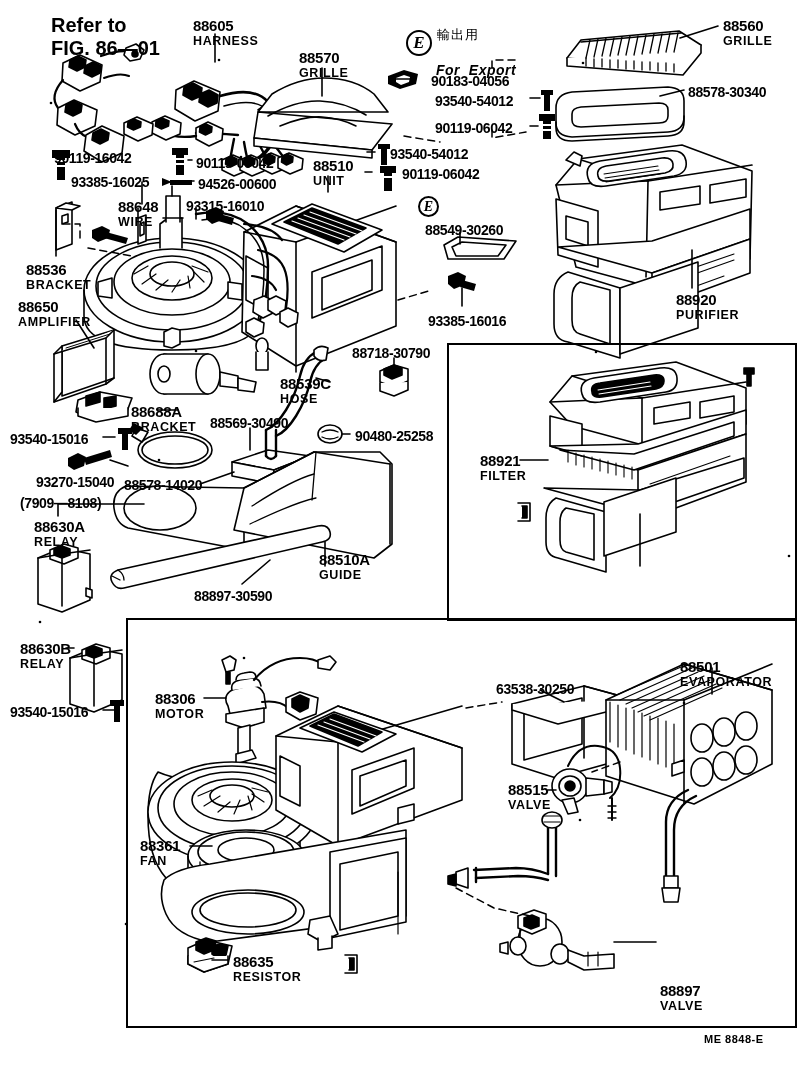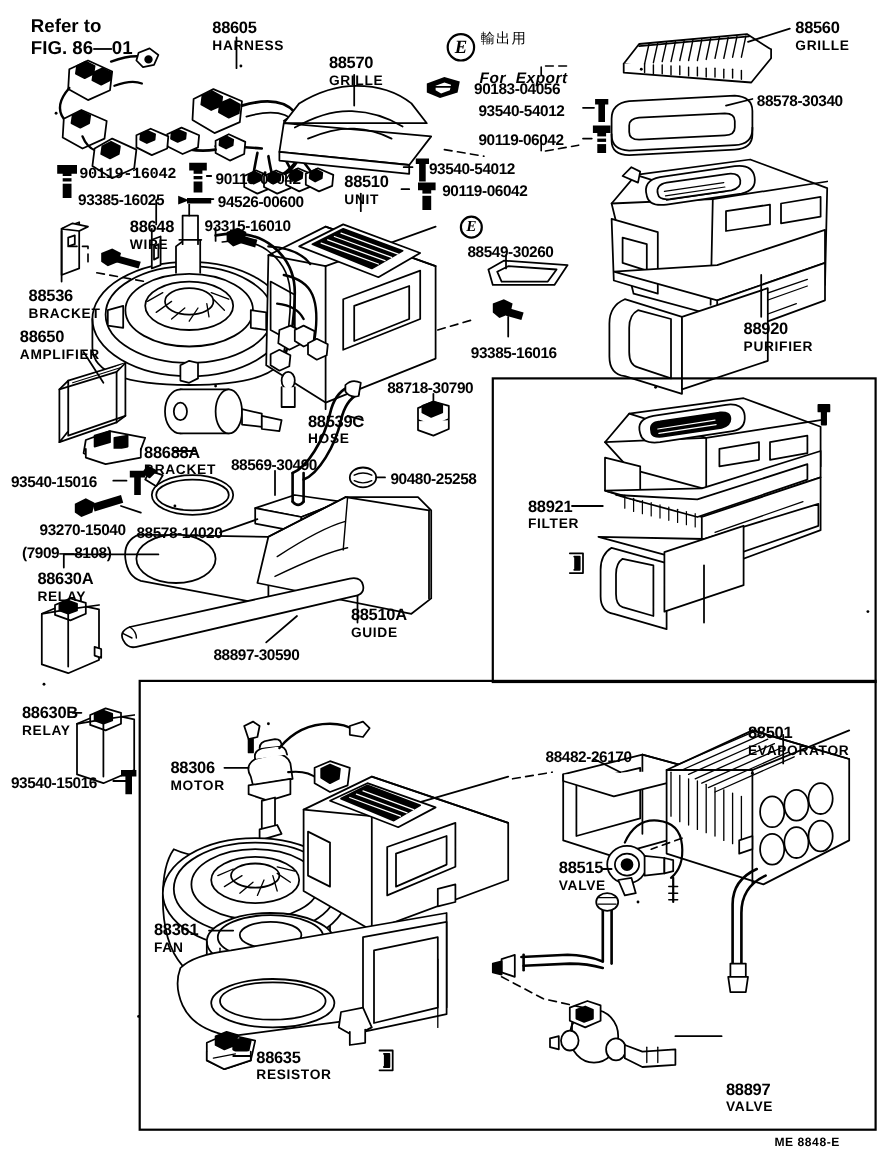--- a/index.html
+++ b/index.html
@@ -16,21 +16,21 @@
     font-family:"Liberation Sans", sans-serif;
     font-weight:bold;
     color:#000;
     white-space:pre;
     line-height:1.0;
     letter-spacing:0px;
   }
   .num{font-size:15px;letter-spacing:-0.3px;}
   .sub{font-size:12.5px;letter-spacing:0.6px;display:block;margin-top:1px;}
   .small{font-size:14px;letter-spacing:-0.4px;}
-  .ref{font-size:17px;letter-spacing:0px;line-height:1.15;}
+  .ref{font-size:20px;letter-spacing:0px;line-height:1.15;margin-left:23px;}
   .jp{font-size:13px;font-weight:normal;letter-spacing:1px;}
   .exp{font-size:14px;letter-spacing:0.5px;}
   .code{font-size:11px;letter-spacing:0.5px;text-align:right;}
   
   .panel{position:absolute;border:2px solid #000;background:transparent;}
   
   .ecircle{
     position:absolute;width:26px;height:26px;border:2px solid #000;
     border-radius:50%;box-sizing:border-box;
     font-family:"Liberation Serif", serif;font-style:italic;font-weight:bold;
@@ -690,21 +690,21 @@
   <div id="labels-layer">
       <div class="lbl" style="left: 193px; top: 18px;"><span class="num">88605</span><span class="sub">HARNESS</span></div>
       <div class="lbl" style="left: 299px; top: 50px;"><span class="num">88570</span><span class="sub">GRILLE</span></div>
       <div class="lbl" style="left: 723px; top: 18px;"><span class="num">88560</span><span class="sub">GRILLE</span></div>
       <div class="lbl" style="left: 688px; top: 84px;"><span class="num small">88578-30340</span></div>
       <div class="lbl" style="left: 420px; top: 73px; margin-left: 11px;"><span class="num small">90183-04056</span></div>
       <div class="lbl" style="left: 435px; top: 93px;"><span class="num small">93540-54012</span></div>
       <div class="lbl" style="left: 435px; top: 120px;"><span class="num small">90119-06042</span></div>
       <div class="lbl" style="left: 390px; top: 146px;"><span class="num small">93540-54012</span></div>
       <div class="lbl" style="left: 402px; top: 166px;"><span class="num small">90119-06042</span></div>
-      <div class="lbl" style="left: 72px; top: 150px; font-family: Liberation Mono, monospace;"><span class="num small">90119-16042</span></div>
+      <div class="lbl" style="left: 54px; top: 150px;"><span class="num small">90119-16042</span></div>
       <div class="lbl" style="left: 196px; top: 155px;"><span class="num small">90119-06042</span></div>
       <div class="lbl" style="left: 71px; top: 174px;"><span class="num small">93385-16025</span></div>
       <div class="lbl" style="left: 198px; top: 176px;"><span class="num small">94526-00600</span></div>
       <div class="lbl" style="left: 313px; top: 158px;"><span class="num">88510</span><span class="sub">UNIT</span></div>
       <div class="lbl" style="left: 118px; top: 199px;"><span class="num">88648</span><span class="sub">WIRE</span></div>
       <div class="lbl" style="left: 186px; top: 198px;"><span class="num small">93315-16010</span></div>
       <div class="lbl" style="left: 425px; top: 222px;"><span class="num small">88549-30260</span></div>
       <div class="lbl" style="left: 428px; top: 313px;"><span class="num small">93385-16016</span></div>
       <div class="lbl" style="left: 26px; top: 262px;"><span class="num">88536</span><span class="sub">BRACKET</span></div>
       <div class="lbl" style="left: 18px; top: 299px;"><span class="num">88650</span><span class="sub">AMPLIFIER</span></div>
@@ -719,21 +719,21 @@
       <div class="lbl" style="left: 124px; top: 477px;"><span class="num small">88578-14020</span></div>
       <div class="lbl" style="left: 34px; top: 519px;"><span class="num">88630A</span><span class="sub">RELAY</span></div>
       <div class="lbl" style="left: 319px; top: 552px;"><span class="num">88510A</span><span class="sub">GUIDE</span></div>
       <div class="lbl" style="left: 194px; top: 588px;"><span class="num small">88897-30590</span></div>
       <div class="lbl" style="left: 20px; top: 641px;"><span class="num">88630B</span><span class="sub">RELAY</span></div>
       <div class="lbl" style="left: 10px; top: 704px;"><span class="num small">93540-15016</span></div>
       <div class="lbl" style="left: 155px; top: 691px;"><span class="num">88306</span><span class="sub">MOTOR</span></div>
       <div class="lbl" style="left: 140px; top: 838px;"><span class="num">88361</span><span class="sub">FAN</span></div>
       <div class="lbl" style="left: 233px; top: 954px;"><span class="num">88635</span><span class="sub">RESISTOR</span></div>
       <div class="lbl" style="left: 480px; top: 453px;"><span class="num">88921</span><span class="sub">FILTER</span></div>
-      <div class="lbl" style="left: 496px; top: 681px;"><span class="num small">88482-26170</span></div>
+      <div class="lbl" style="left: 496px; top: 681px;"><span class="num small">63538-30250</span></div>
       <div class="lbl" style="left: 680px; top: 659px;"><span class="num">88501</span><span class="sub">EVAPORATOR</span></div>
       <div class="lbl" style="left: 508px; top: 782px;"><span class="num">88515</span><span class="sub">VALVE</span></div>
       <div class="lbl" style="left: 660px; top: 936px; margin-top: 47px;"><span class="num">88897</span><span class="sub">VALVE</span></div>
       <div class="lbl" style="left: 20px; top: 495px;"><span class="num small">(7909—8108)</span></div>
     </div>
 
   <div class="lbl code" style="left:704px;top:1034px;">ME 8848-E</div>
 
 </div>
 

